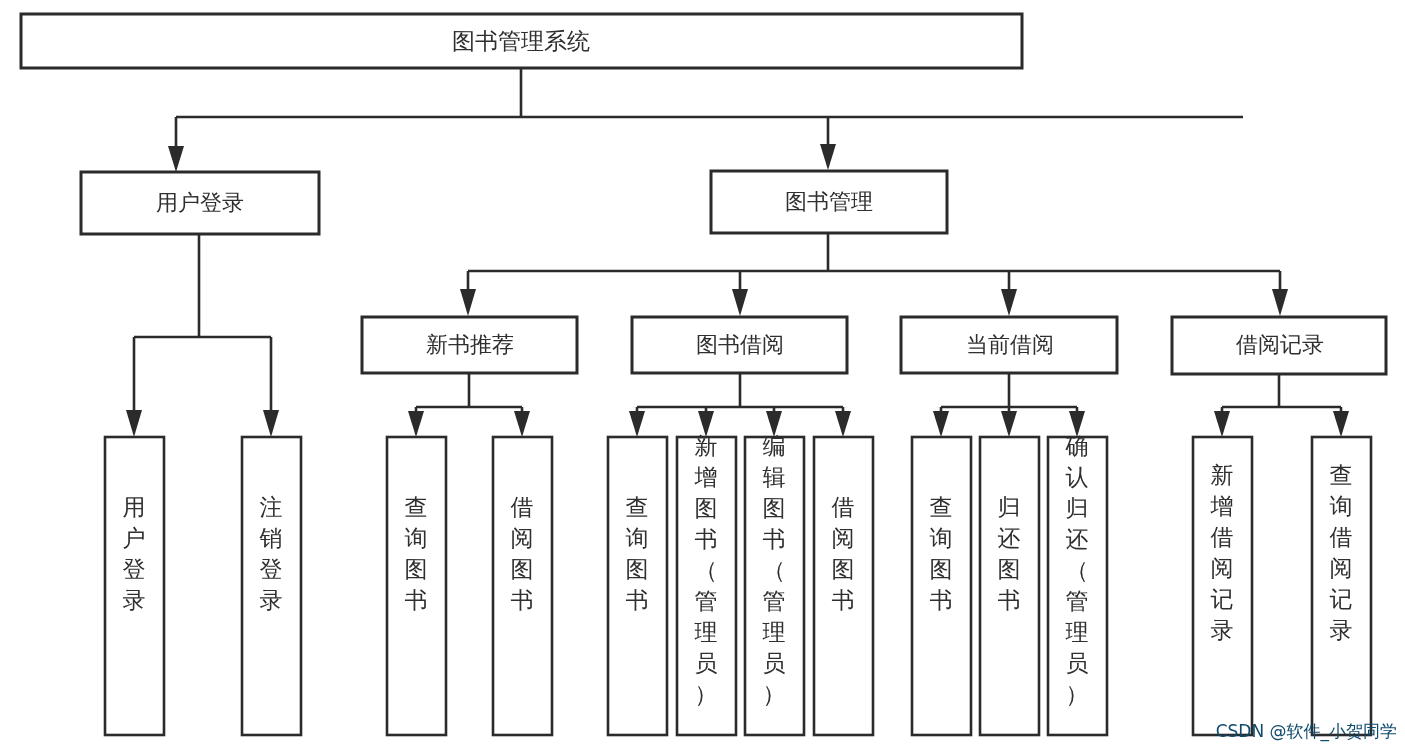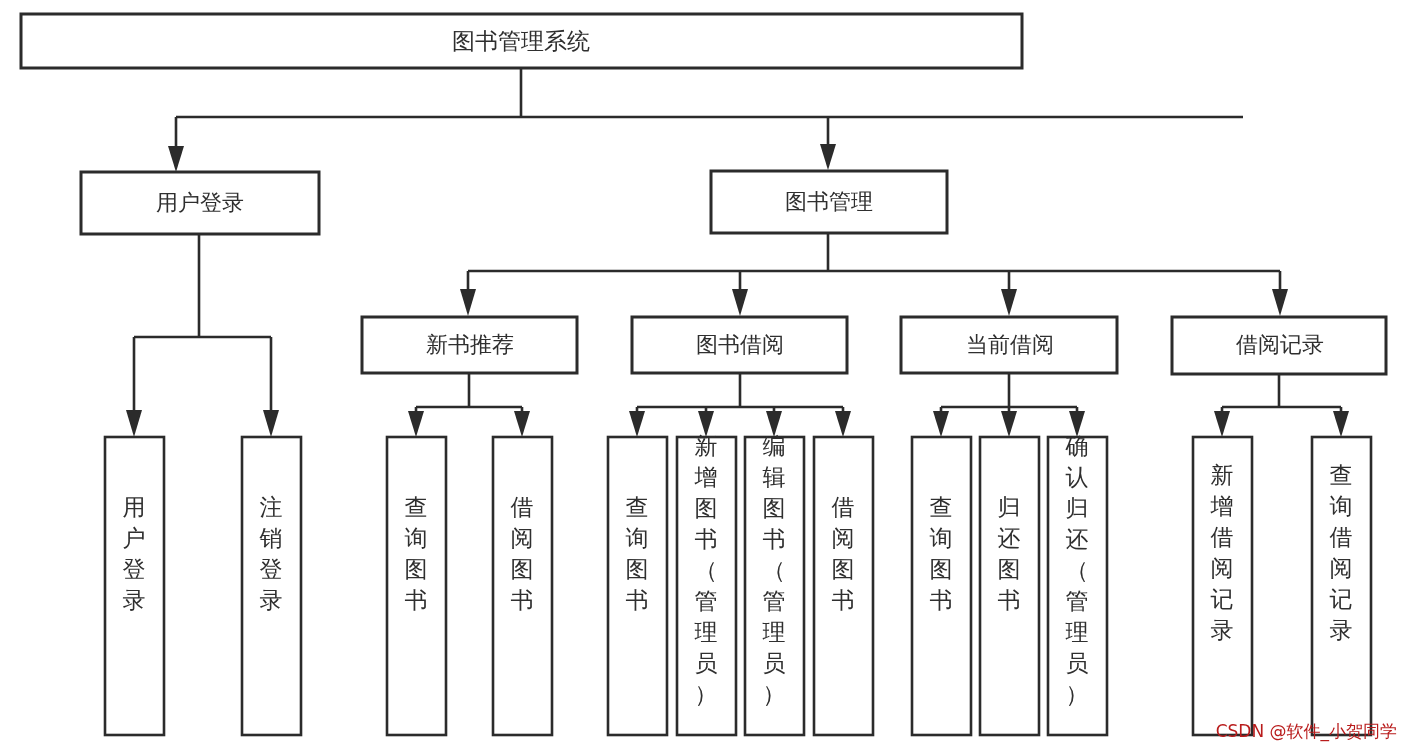--- a/index.html
+++ b/index.html
@@ -56,21 +56,21 @@
     fill: #2f2f2f;
     font-size: 23px;
     text-anchor: middle;
   }
   .watermark {
     position: absolute;
     right: 8px;
     bottom: 4px;
     font-family: "DejaVu Sans", "Liberation Sans", sans-serif;
     font-size: 17px;
-    color: #b91c1c;
+    color: #0c4a6e;
     white-space: nowrap;
     pointer-events: none;
   }
 </style>
 </head>
 <body>
 
 <div id="diagram-root">
 
   <svg class="diagram-canvas" viewBox="0 0 1405 747" xmlns="http://www.w3.org/2000/svg">

